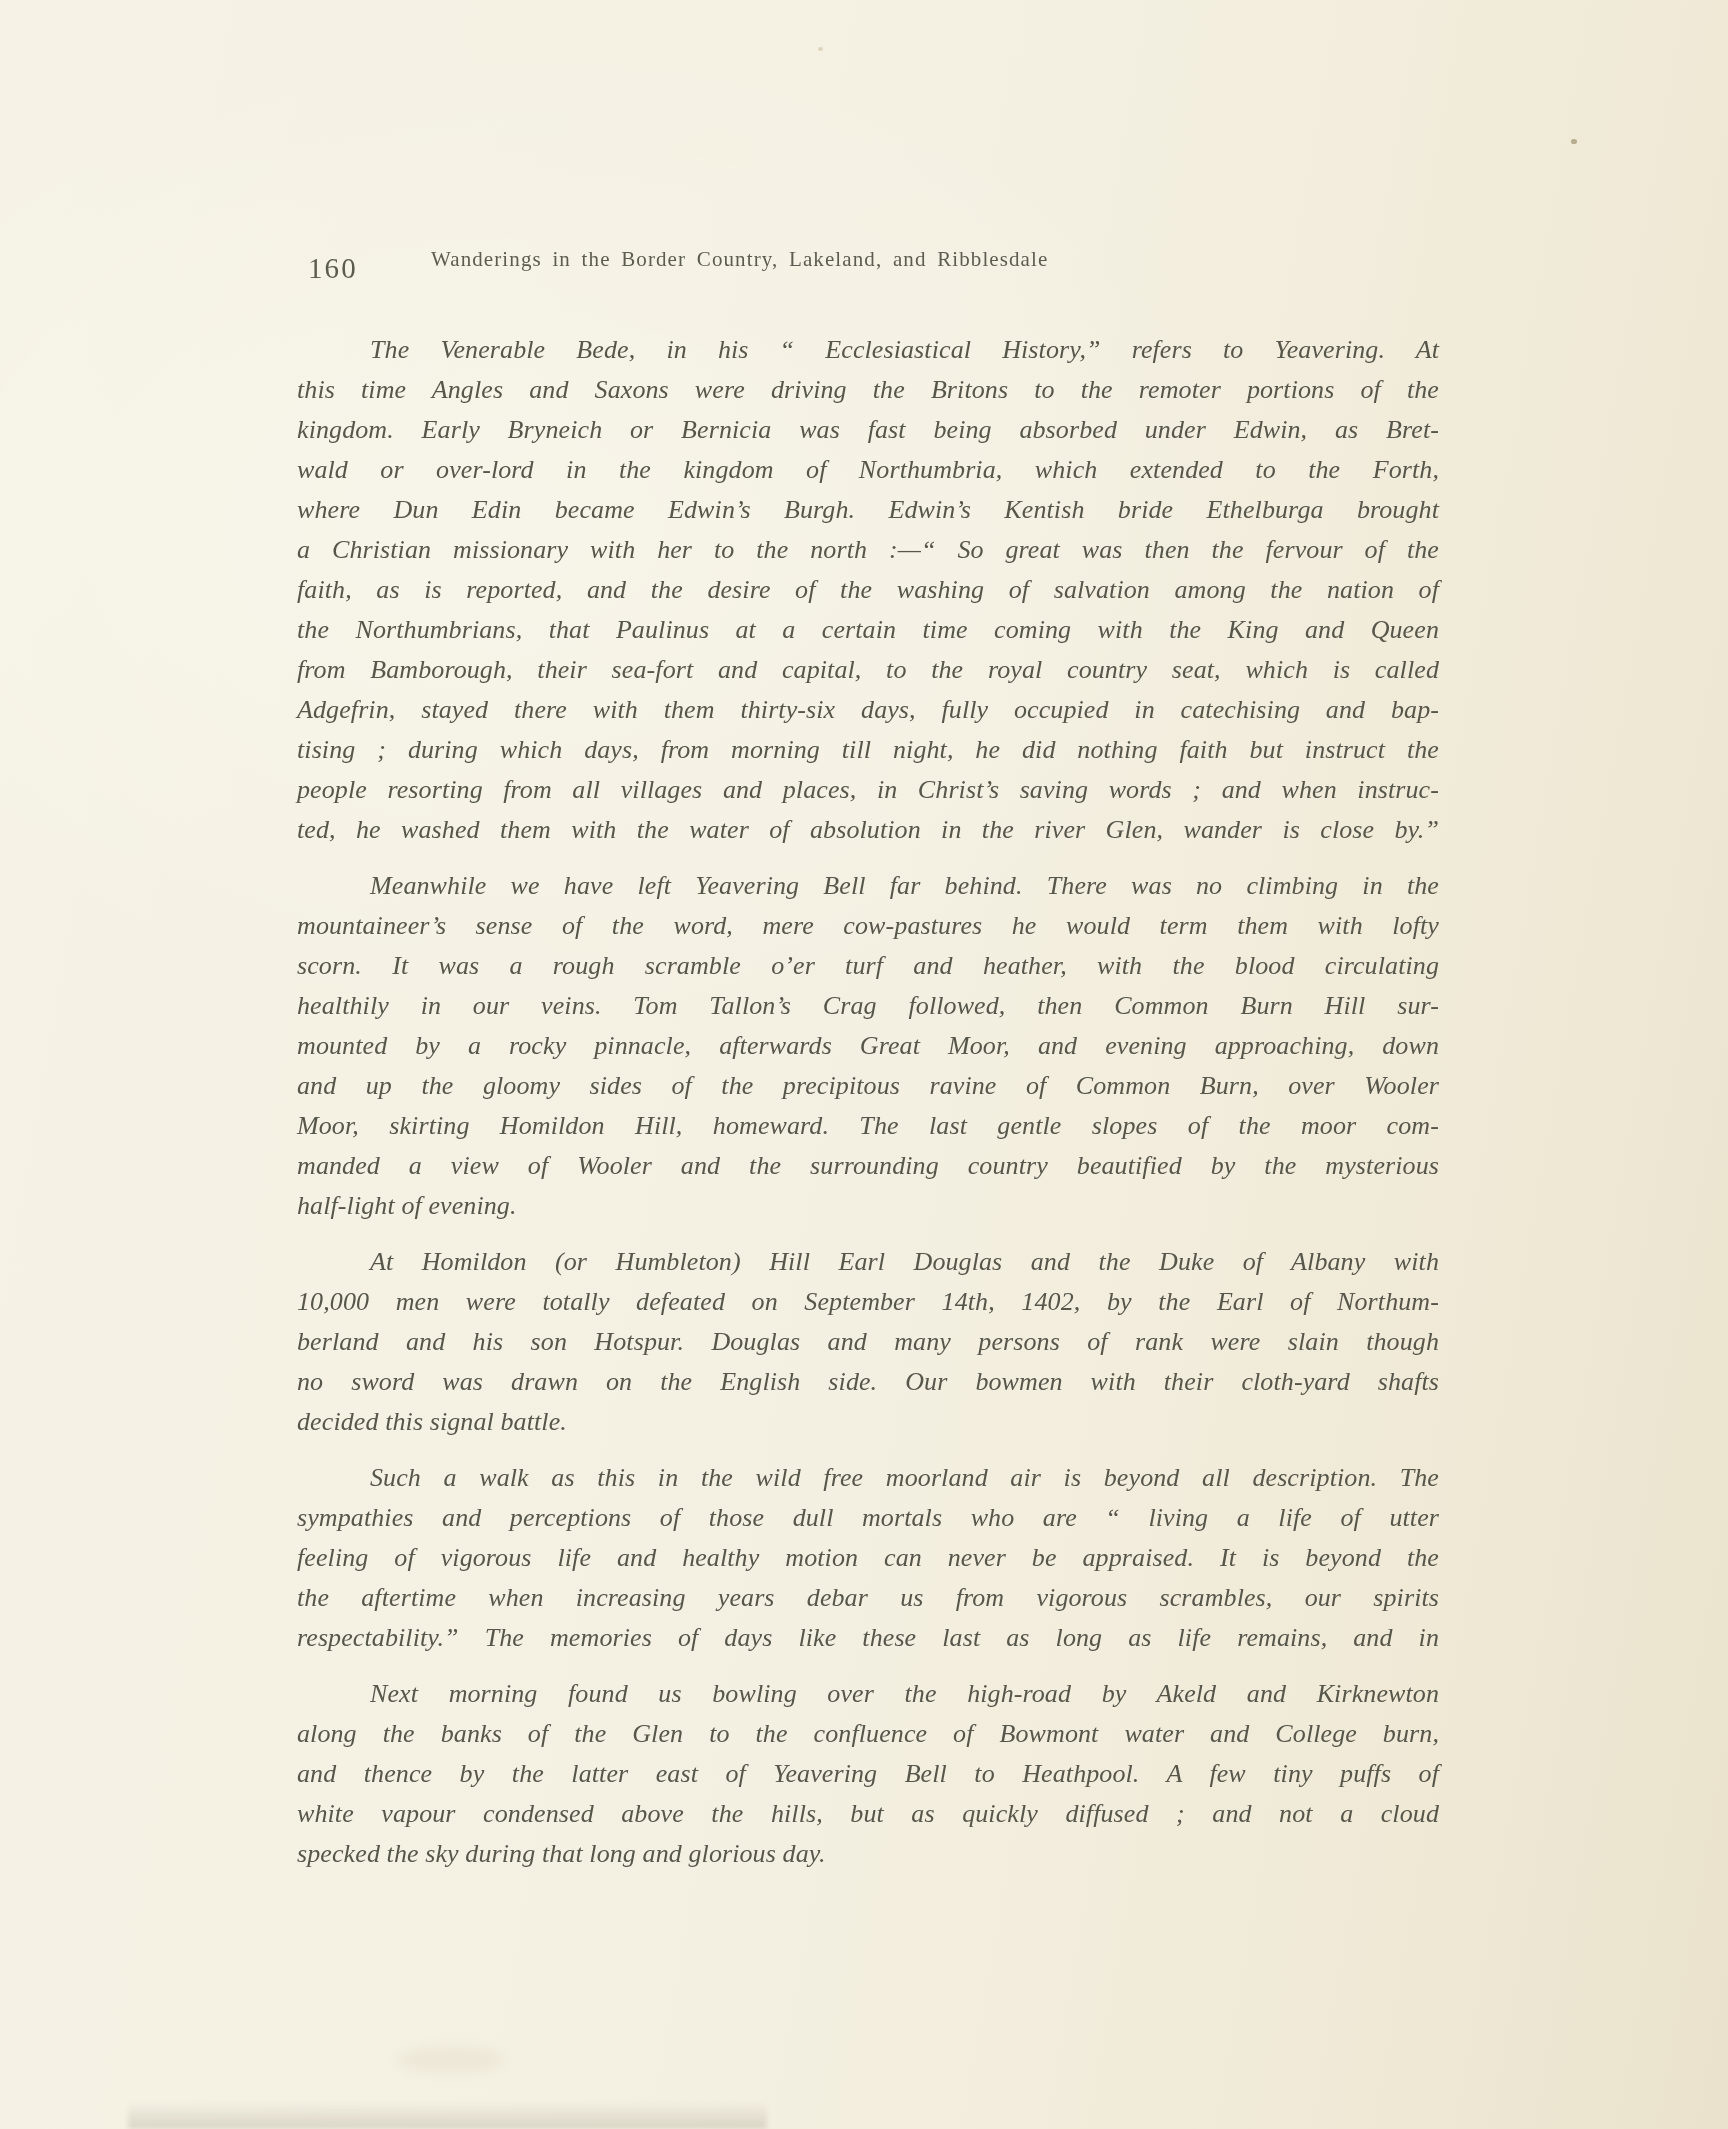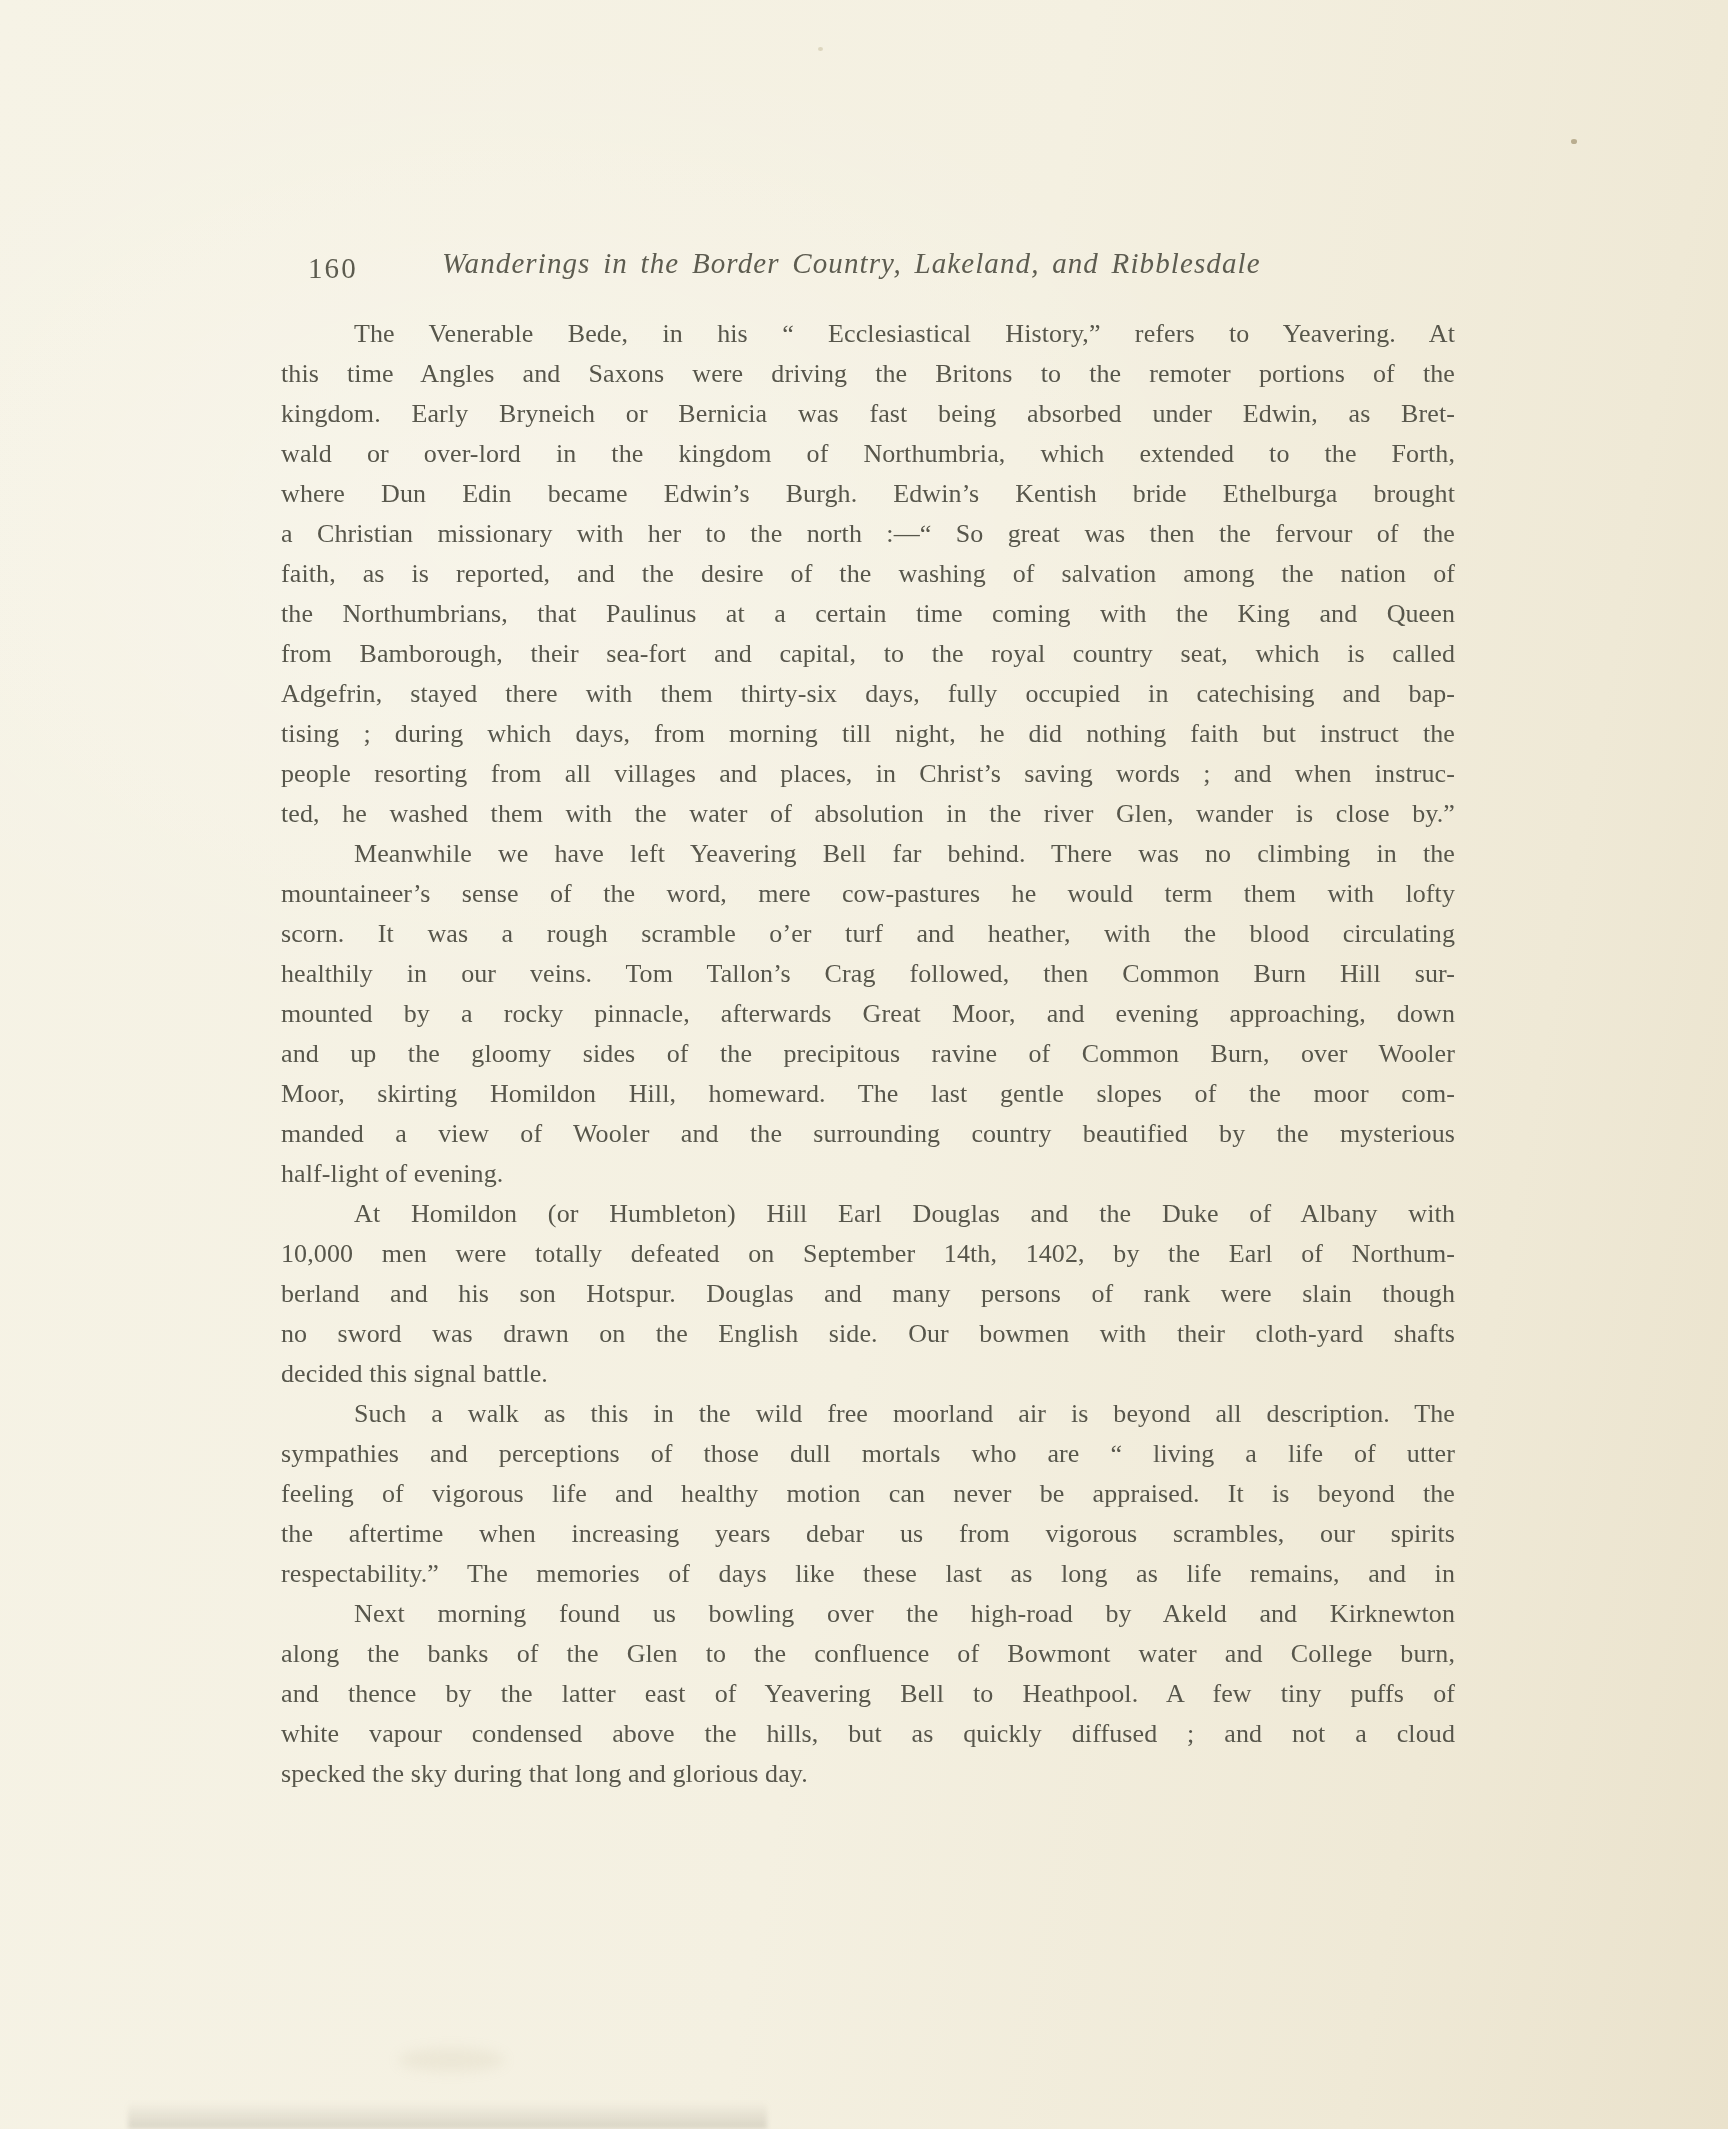--- a/index.html
+++ b/index.html
@@ -48,36 +48,35 @@
   .pagenum {
     position: absolute;
     left: 288px; top: 252px;
     font-size: 29px;
     letter-spacing: 2.1px;
     color: #5c5b4f;
     margin-left: 20px;
   }
   .running-title {
     position: absolute;
-    left: 442px; top: 247px;
+    left: 431px; top: 247px;
     width: 916px;
-    font-size: 29px;
-    font-style: italic;
+    font-size: 21px;
     letter-spacing: 1.1px;
     word-spacing: 4.3px;
     color: #5d5c50;
     white-space: nowrap;
   }
   .text-block {
     position: absolute;
     left: 281px;
     top: 314px;
     width: 1174px;
   }
-  .para { margin: 0; padding: 0; }
+  .para { margin: 16px; padding: 0; font-style: italic; }
   .line {
     height: 40px;
     line-height: 40px;
     font-size: 26px;
     letter-spacing: 0.1px;
     text-align: justify;
     text-align-last: justify;
     color: #57564b;
   }
   .line.first { text-indent: 73px; }

